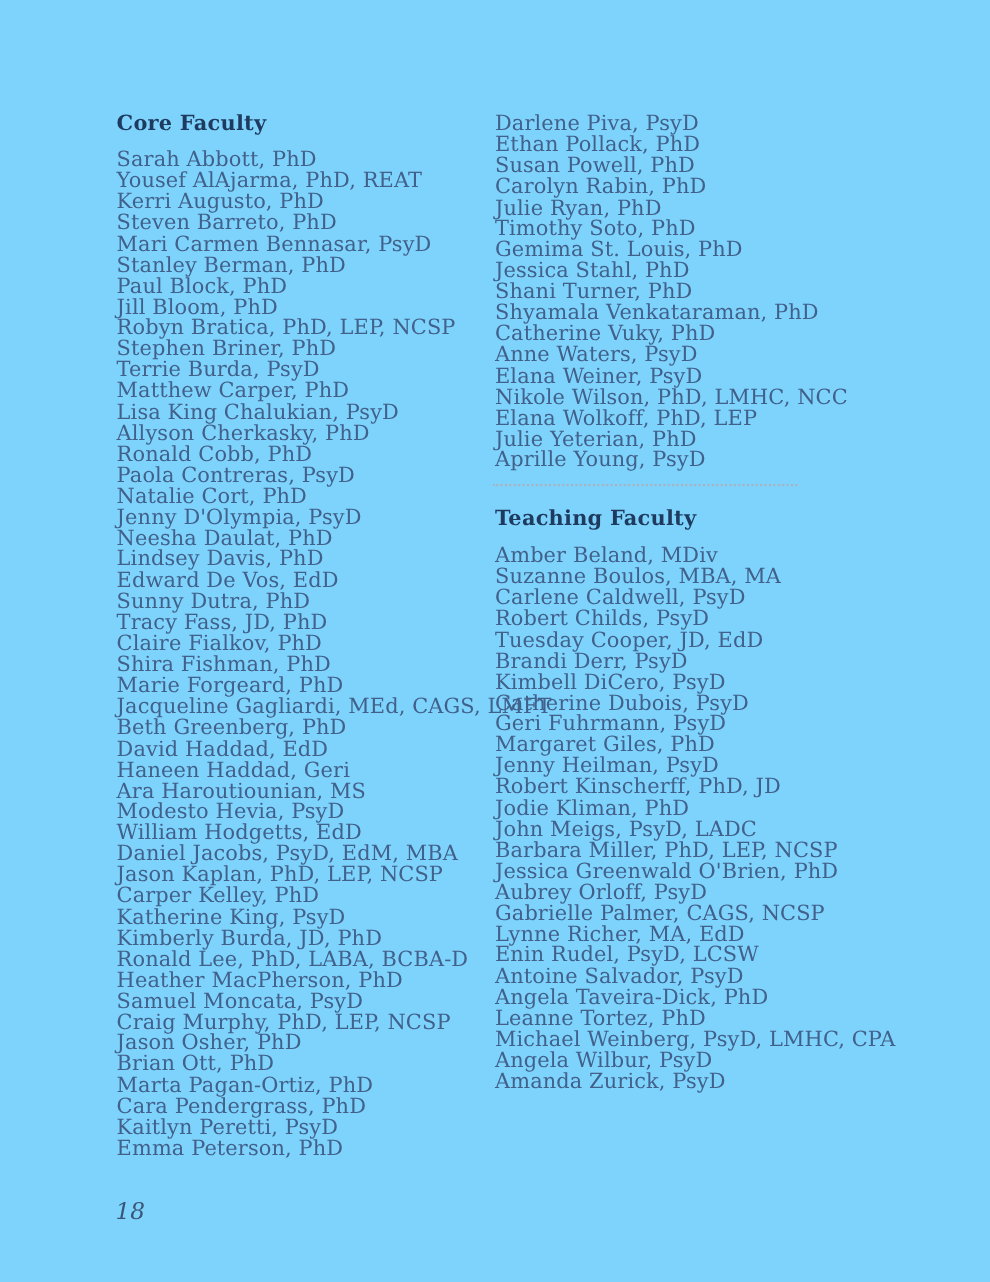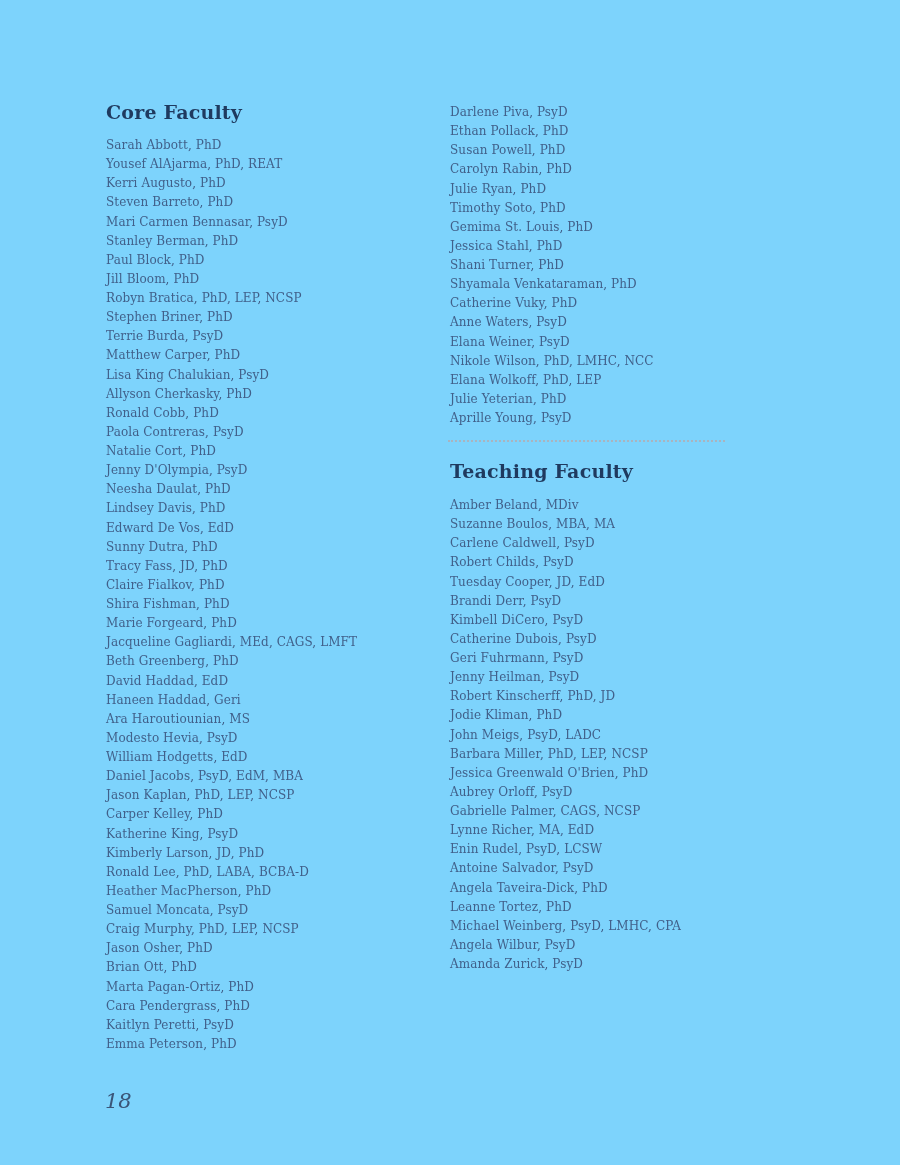--- a/index.html
+++ b/index.html
@@ -13,21 +13,21 @@
     overflow: hidden;
   }
   .section-title {
     font-size: 19px;
     font-weight: bold;
     color: #1f3a5f;
     letter-spacing: 0.2px;
     line-height: 22px;
   }
   .faculty-list {
-    font-size: 12px;
+    font-size: 19px;
     line-height: 19.12px;
     color: #41608a;
     letter-spacing: 0.1px;
   }
   .faculty-item { white-space: nowrap; }
   .left-col-title   { position: absolute; left: 106px; top: 101px; }
   .left-col-list    { position: absolute; left: 106px; top: 136px; }
   .right-col-list-1 { position: absolute; left: 450px; top: 103px; }
   .divider {
     position: absolute;
@@ -83,21 +83,21 @@
       <div class="faculty-item">Beth Greenberg, PhD</div>
       <div class="faculty-item">David Haddad, EdD</div>
       <div class="faculty-item">Haneen Haddad, Geri</div>
       <div class="faculty-item">Ara Haroutiounian, MS</div>
       <div class="faculty-item">Modesto Hevia, PsyD</div>
       <div class="faculty-item">William Hodgetts, EdD</div>
       <div class="faculty-item">Daniel Jacobs, PsyD, EdM, MBA</div>
       <div class="faculty-item">Jason Kaplan, PhD, LEP, NCSP</div>
       <div class="faculty-item">Carper Kelley, PhD</div>
       <div class="faculty-item">Katherine King, PsyD</div>
-      <div class="faculty-item">Kimberly Larson, JD, PhD</div>
+      <div class="faculty-item">Kimberly Burda, JD, PhD</div>
       <div class="faculty-item">Ronald Lee, PhD, LABA, BCBA-D</div>
       <div class="faculty-item">Heather MacPherson, PhD</div>
       <div class="faculty-item">Samuel Moncata, PsyD</div>
       <div class="faculty-item">Craig Murphy, PhD, LEP, NCSP</div>
       <div class="faculty-item">Jason Osher, PhD</div>
       <div class="faculty-item">Brian Ott, PhD</div>
       <div class="faculty-item">Marta Pagan-Ortiz, PhD</div>
       <div class="faculty-item">Cara Pendergrass, PhD</div>
       <div class="faculty-item">Kaitlyn Peretti, PsyD</div>
       <div class="faculty-item">Emma Peterson, PhD</div>
@@ -130,20 +130,21 @@
   <div class="faculty-list right-col-list-2">
       <div class="faculty-item">Amber Beland, MDiv</div>
       <div class="faculty-item">Suzanne Boulos, MBA, MA</div>
       <div class="faculty-item">Carlene Caldwell, PsyD</div>
       <div class="faculty-item">Robert Childs, PsyD</div>
       <div class="faculty-item">Tuesday Cooper, JD, EdD</div>
       <div class="faculty-item">Brandi Derr, PsyD</div>
       <div class="faculty-item">Kimbell DiCero, PsyD</div>
       <div class="faculty-item">Catherine Dubois, PsyD</div>
       <div class="faculty-item">Geri Fuhrmann, PsyD</div>
+      <div class="faculty-item">Margaret Giles, PhD</div>
       <div class="faculty-item">Jenny Heilman, PsyD</div>
       <div class="faculty-item">Robert Kinscherff, PhD, JD</div>
       <div class="faculty-item">Jodie Kliman, PhD</div>
       <div class="faculty-item">John Meigs, PsyD, LADC</div>
       <div class="faculty-item">Barbara Miller, PhD, LEP, NCSP</div>
       <div class="faculty-item">Jessica Greenwald O'Brien, PhD</div>
       <div class="faculty-item">Aubrey Orloff, PsyD</div>
       <div class="faculty-item">Gabrielle Palmer, CAGS, NCSP</div>
       <div class="faculty-item">Lynne Richer, MA, EdD</div>
       <div class="faculty-item">Enin Rudel, PsyD, LCSW</div>

